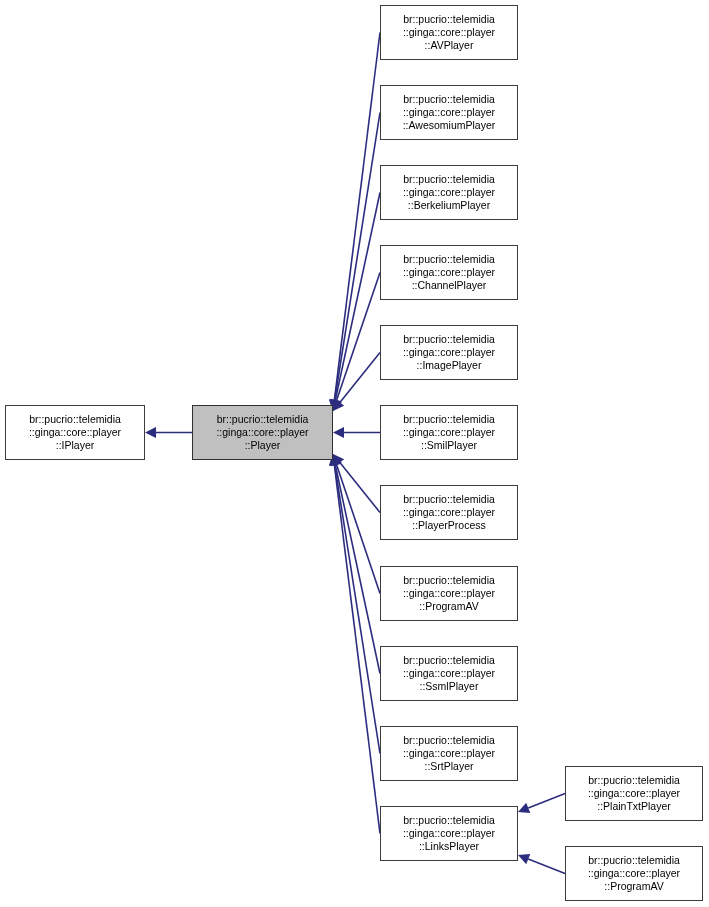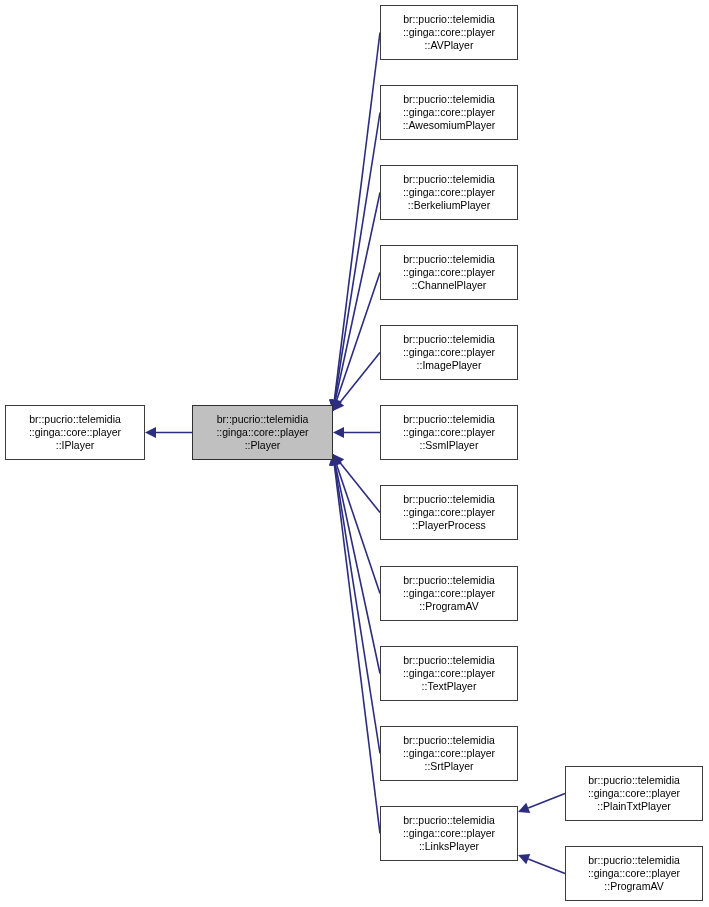--- a/index.html
+++ b/index.html
@@ -145,36 +145,36 @@
         <span class="line">::ChannelPlayer</span>
       </div>
       <div class="node" style="left: 380px; top: 325px; width: 138px; height: 55px;">
         <span class="line">br::pucrio::telemidia</span>
         <span class="line">::ginga::core::player</span>
         <span class="line">::ImagePlayer</span>
       </div>
       <div class="node" style="left: 380px; top: 405px; width: 138px; height: 55px;">
         <span class="line">br::pucrio::telemidia</span>
         <span class="line">::ginga::core::player</span>
-        <span class="line">::SsmlPlayer</span>
+        <span class="line">::SmilPlayer</span>
       </div>
       <div class="node" style="left: 380px; top: 485px; width: 138px; height: 55px;">
         <span class="line">br::pucrio::telemidia</span>
         <span class="line">::ginga::core::player</span>
         <span class="line">::PlayerProcess</span>
       </div>
       <div class="node" style="left: 380px; top: 566px; width: 138px; height: 55px;">
         <span class="line">br::pucrio::telemidia</span>
         <span class="line">::ginga::core::player</span>
         <span class="line">::ProgramAV</span>
       </div>
       <div class="node" style="left: 380px; top: 646px; width: 138px; height: 55px;">
         <span class="line">br::pucrio::telemidia</span>
         <span class="line">::ginga::core::player</span>
-        <span class="line">::TextPlayer</span>
+        <span class="line">::SsmlPlayer</span>
       </div>
       <div class="node" style="left: 380px; top: 726px; width: 138px; height: 55px;">
         <span class="line">br::pucrio::telemidia</span>
         <span class="line">::ginga::core::player</span>
         <span class="line">::SrtPlayer</span>
       </div>
       <div class="node" style="left: 380px; top: 806px; width: 138px; height: 55px;">
         <span class="line">br::pucrio::telemidia</span>
         <span class="line">::ginga::core::player</span>
         <span class="line">::LinksPlayer</span>

